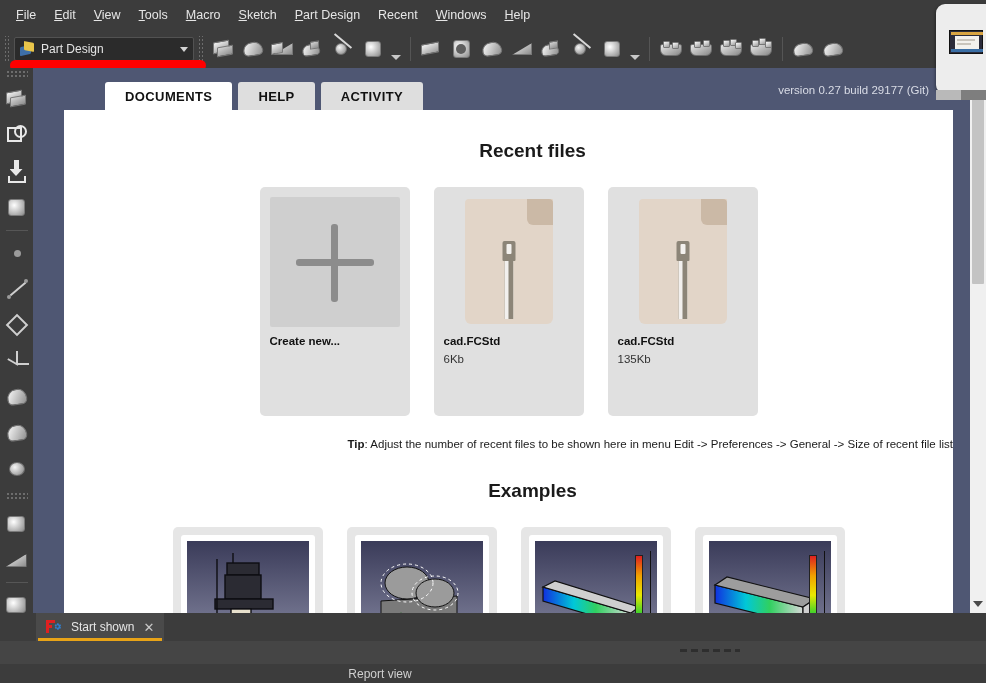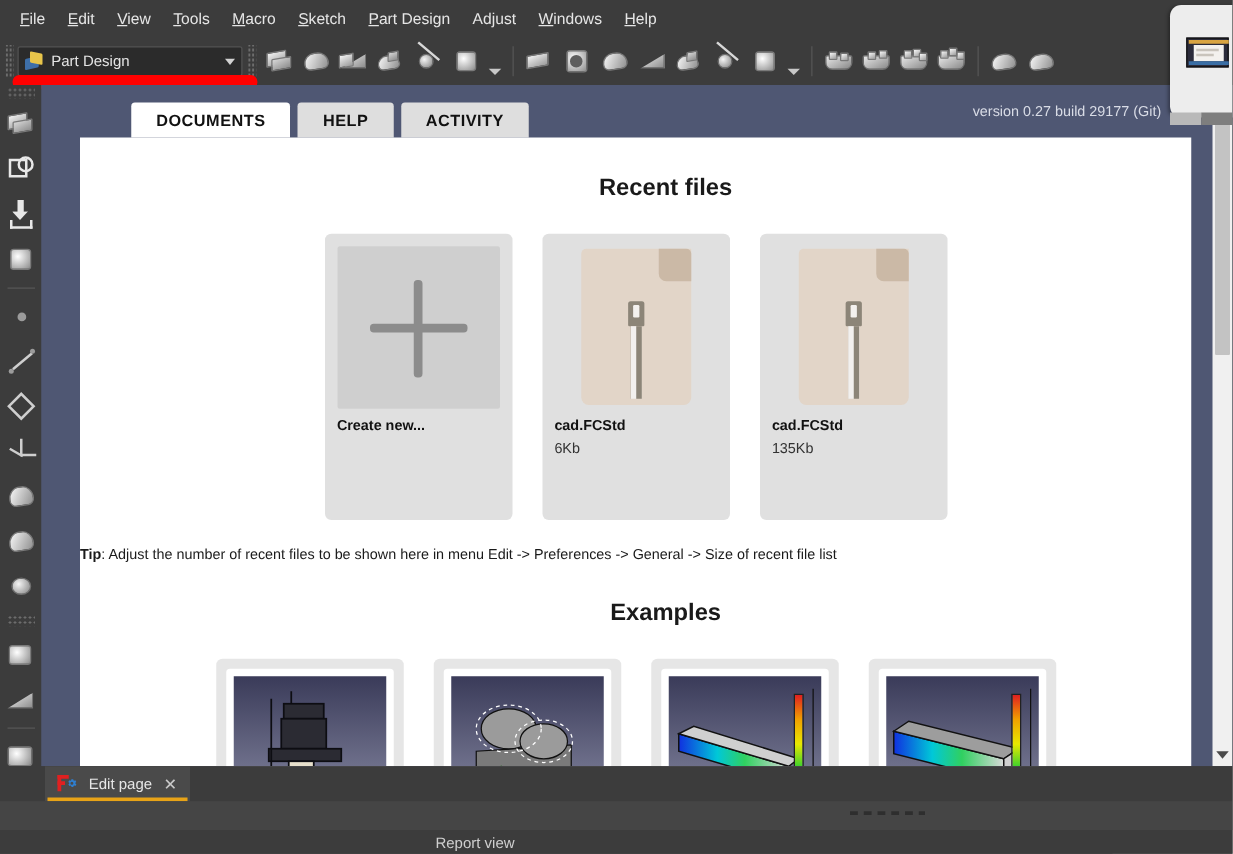--- a/index.html
+++ b/index.html
@@ -147,21 +147,21 @@
   }
   .zip-teeth {
     position: absolute; left: 50%; transform: translateX(-50%); top: 64px;
     width: 9px; height: 58px;
     background-image: linear-gradient(to right, #f2f0ee 50%, #8c8578 50%);
     background-size: 9px 4px;
   }
   .card-name { font-size: 11.5px; font-weight: bold; color: #111; margin-top: 8px; }
   .card-size { font-size: 11.5px; color: #333; margin-top: 6px; }
   .tip {
-    text-align: left; font-size: 11.5px; color: #1a1a1a; margin-top: 22px;
+    text-align: right; font-size: 11.5px; color: #1a1a1a; margin-top: 22px;
   }
   .tip b { font-weight: bold; }
 
   .ex-thumb {
     width: 134px; height: 134px; background: #fff; border-radius: 3px;
     padding: 6px; position: relative;
   }
   .ex-inner {
     width: 100%; height: 100%; position: relative; overflow: hidden;
     background: linear-gradient(#3a3b59, #9294ad);
@@ -253,21 +253,21 @@
 <div class="app">
 
   <div class="menubar">
     <div class="menu-item"><u>F</u><span>ile</span></div>
     <div class="menu-item"><u>E</u>dit</div>
     <div class="menu-item"><u>V</u>iew</div>
     <div class="menu-item"><u>T</u>ools</div>
     <div class="menu-item"><u>M</u>acro</div>
     <div class="menu-item"><u>S</u>ketch</div>
     <div class="menu-item"><u>P</u>art Design</div>
-    <div class="menu-item">Adjust</div>
+    <div class="menu-item">Recent</div>
     <div class="menu-item"><u>W</u>indows</div>
     <div class="menu-item"><u>H</u>elp</div>
   </div>
 
   <div class="toolbar">
     <div class="grip"></div>
 
     <div class="wb-select">
       <span class="wb-ico">
           <i class="c1"></i>
@@ -594,21 +594,21 @@
   <div class="bottom-tabs">
     <div class="doc-tab">
       <span class="fc-logo">
         <i class="f1"></i>
           <i class="f2"></i>
           <i class="f3"></i>
         <svg class="g" viewBox="0 0 24 24" width="9" height="9" aria-hidden="true">
           <path fill="#2f7fd0" d="M19.4 13a7.6 7.6 0 0 0 0-2l2-1.6-2-3.4-2.4 1a7.5 7.5 0 0 0-1.7-1l-.4-2.5h-4l-.4 2.5c-.6.2-1.2.6-1.7 1l-2.4-1-2 3.4L6.6 11a7.6 7.6 0 0 0 0 2l-2 1.6 2 3.4 2.4-1c.5.4 1.1.8 1.7 1l.4 2.5h4l.4-2.5c.6-.2 1.2-.6 1.7-1l2.4 1 2-3.4-2.2-1.6zM12 15.2A3.2 3.2 0 1 1 12 8.8a3.2 3.2 0 0 1 0 6.4z"></path>
         </svg>
       </span>
-      <span>Edit page</span>
+      <span>Start shown</span>
       <span class="tab-close">✕</span>
     </div>
   </div>
 
   <div class="report-area">
     <div class="dashes"></div>
   </div>
   <div class="report-bar">
     <span class="report-label">Report view</span>
   </div>

